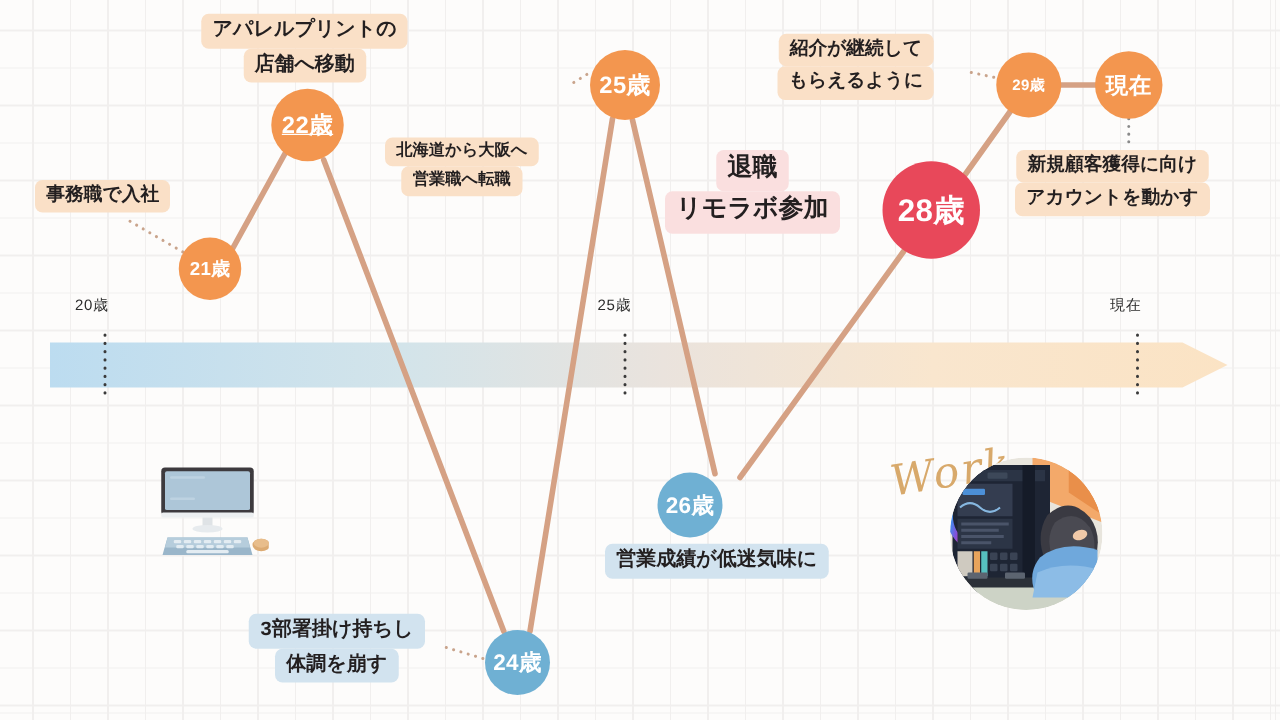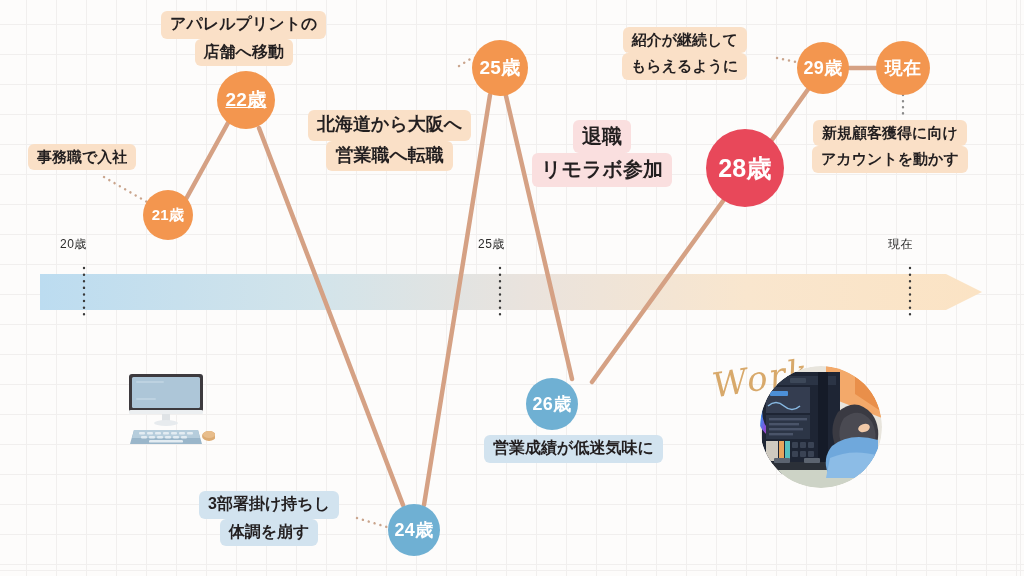--- a/index.html
+++ b/index.html
@@ -47,21 +47,21 @@
     font-weight:700;color:#231f20;line-height:1.42;
   }
   .callout span.ln{
     display:inline-block;
     padding:2px 9px 3px 9px;
     border-radius:6px;
   }
   .callout.peach span.ln{background:#fae0c7;}
   .callout.blue  span.ln{background:#d2e3ef;}
   .callout.pink  span.ln{background:#fadfdf;}
-  .callout .row{display:block;}
+  .callout .row{display:block;font-family:Liberation Mono, monospace;}
   .callout.c-center .row{text-align:center;}
 
   
   #script-work{
     position:absolute;
     font-family:"DejaVu Serif",serif;
     font-style:italic;font-weight:400;
     color:#d8a96b;
     transform:rotate(-9deg);
     letter-spacing:2px;
@@ -140,21 +140,21 @@
   </div>
   <div class="node orange" style="left:472px;top:40px;width:56px;height:56px;font-size:19px;">
     <span>25歳</span>
   </div>
   <div class="node blue" style="left:526px;top:378px;width:52px;height:52px;font-size:18px;">
     <span>26歳</span>
   </div>
   <div class="node red" style="left:706px;top:129px;width:78px;height:78px;font-size:25px;">
     <span>28歳</span>
   </div>
-  <div class="node orange" style="left:797px;top:42px;width:52px;height:52px;font-size:18px;">
+  <div class="node orange" style="left:797px;top:42px;width:52px;height:52px;font-size:12px;">
     <span>29歳</span>
   </div>
   <div class="node orange" style="left:876px;top:41px;width:54px;height:54px;font-size:18px;">
     <span>現在</span>
   </div>
 
   <div class="callout peach c-center" style="left:28px;top:144px;font-size:15px;">
     <span class="row">
       <span class="ln">事務職で入社</span>
     </span>
@@ -162,21 +162,21 @@
 
   <div class="callout peach c-center" style="left:161px;top:11px;font-size:16px;">
     <span class="row">
       <span class="ln">アパレルプリントの</span>
     </span>
     <span class="row">
       <span class="ln">店舗へ移動</span>
     </span>
   </div>
 
-  <div class="callout peach c-center" style="left:308px;top:110px;font-size:18px;">
+  <div class="callout peach c-center" style="left:308px;top:110px;font-size:13px;">
     <span class="row">
       <span class="ln">北海道から大阪へ</span>
     </span>
     <span class="row">
       <span class="ln">営業職へ転職</span>
     </span>
   </div>
 
   <div class="callout blue c-center" style="left:199px;top:491px;font-size:16px;">
     <span class="row">

